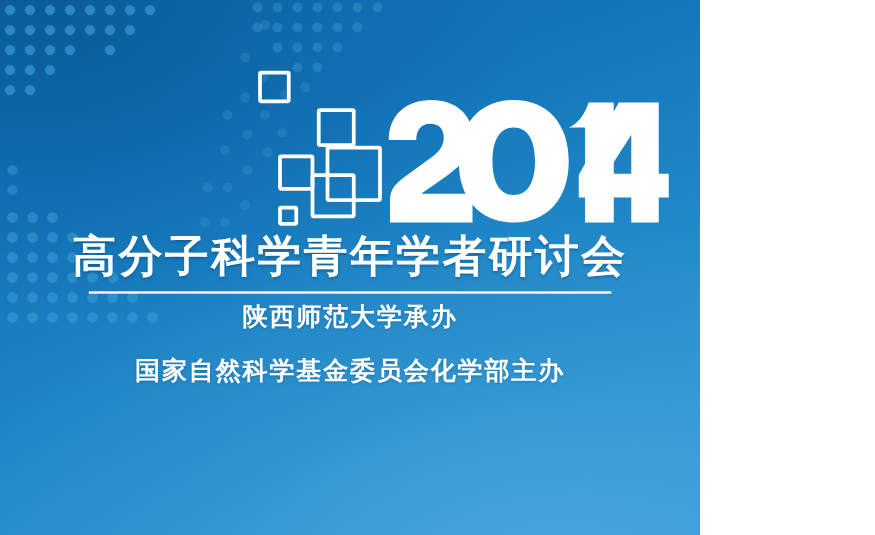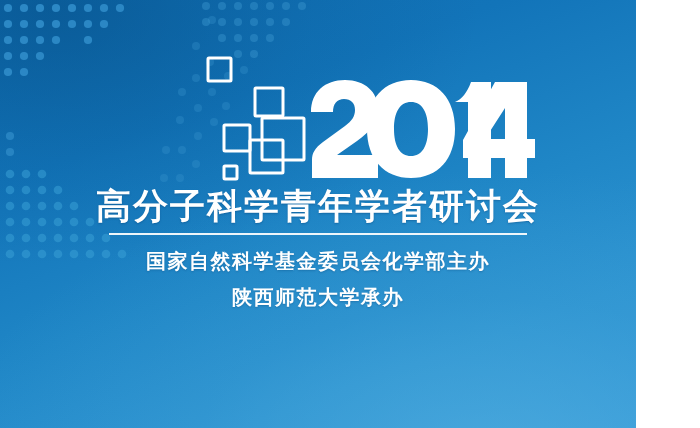--- a/index.html
+++ b/index.html
@@ -2,24 +2,24 @@
 <html><head>
 <meta charset="utf-8">
 <style>
   html, body {
     margin: 0;
     padding: 0;
     background: #ffffff;
   }
   #poster {
     position: relative;
-    width: 636px;
+    width: 560px;
     height: 428px;
     overflow: hidden;
-    font-family: Liberation Sans, sans-serif;
+    font-family: Liberation Serif, serif;
     background: linear-gradient(160deg, #0f6cb0 0%, #1274b9 28%, #1f86c6 55%, #2c93d1 78%, #359ad9 100%);
   }
   
   .glow {
     position: absolute;
     inset: 0;
     background: radial-gradient(ellipse 120% 95% at 78% 108%, rgba(90,180,225,0.55) 0%, rgba(70,165,215,0.25) 40%, rgba(0,0,0,0) 72%);
     pointer-events: none;
   }
   .vig {
@@ -252,17 +252,17 @@
         <path d="M210 4 L190 4 L158 62 L158 80 L200 80 L200 100 L222 100 L222 80
                  L231 80 L231 61 L222 61 L222 4 L210 4 Z
                  M200 61 L180 61 L200 30 Z"></path>
       </g>
     </svg>
   </div>
 
   <div class="text-block">
     <div class="main-title">高分子科学青年学者研讨会</div>
     <div class="divider"></div>
+    <div class="org-line second">陕西师范大学承办</div>
     <div class="org-line">国家自然科学基金委员会化学部主办</div>
-    <div class="org-line second">陕西师范大学承办</div>
   </div>
 
 </div>
 
 </body></html>

